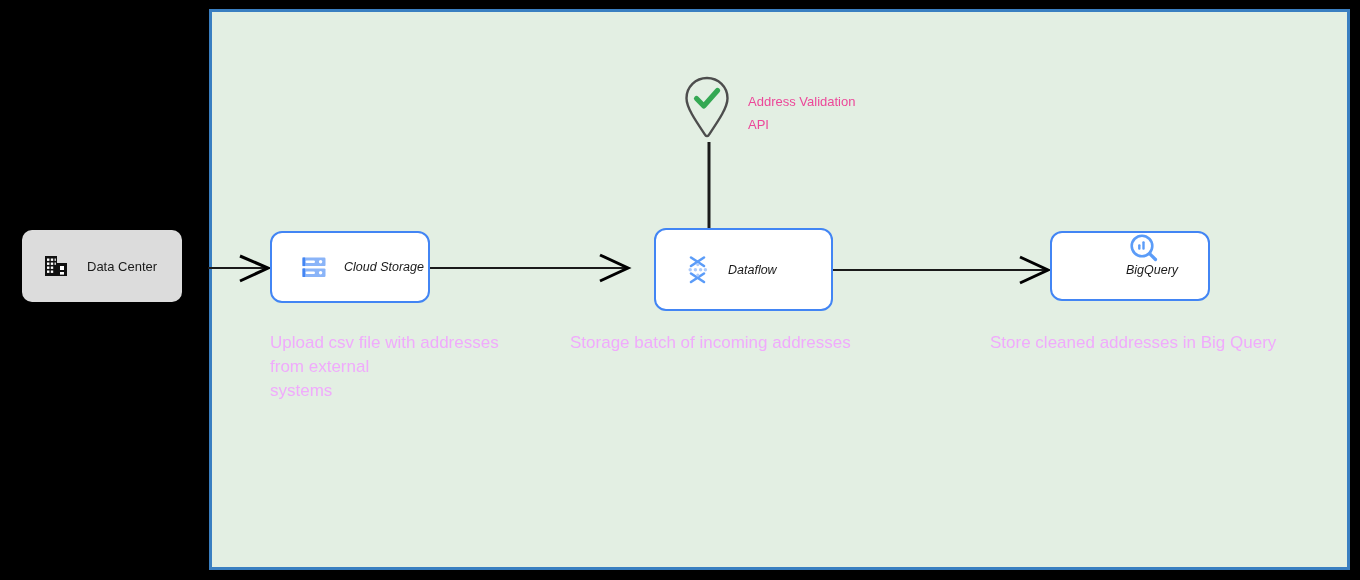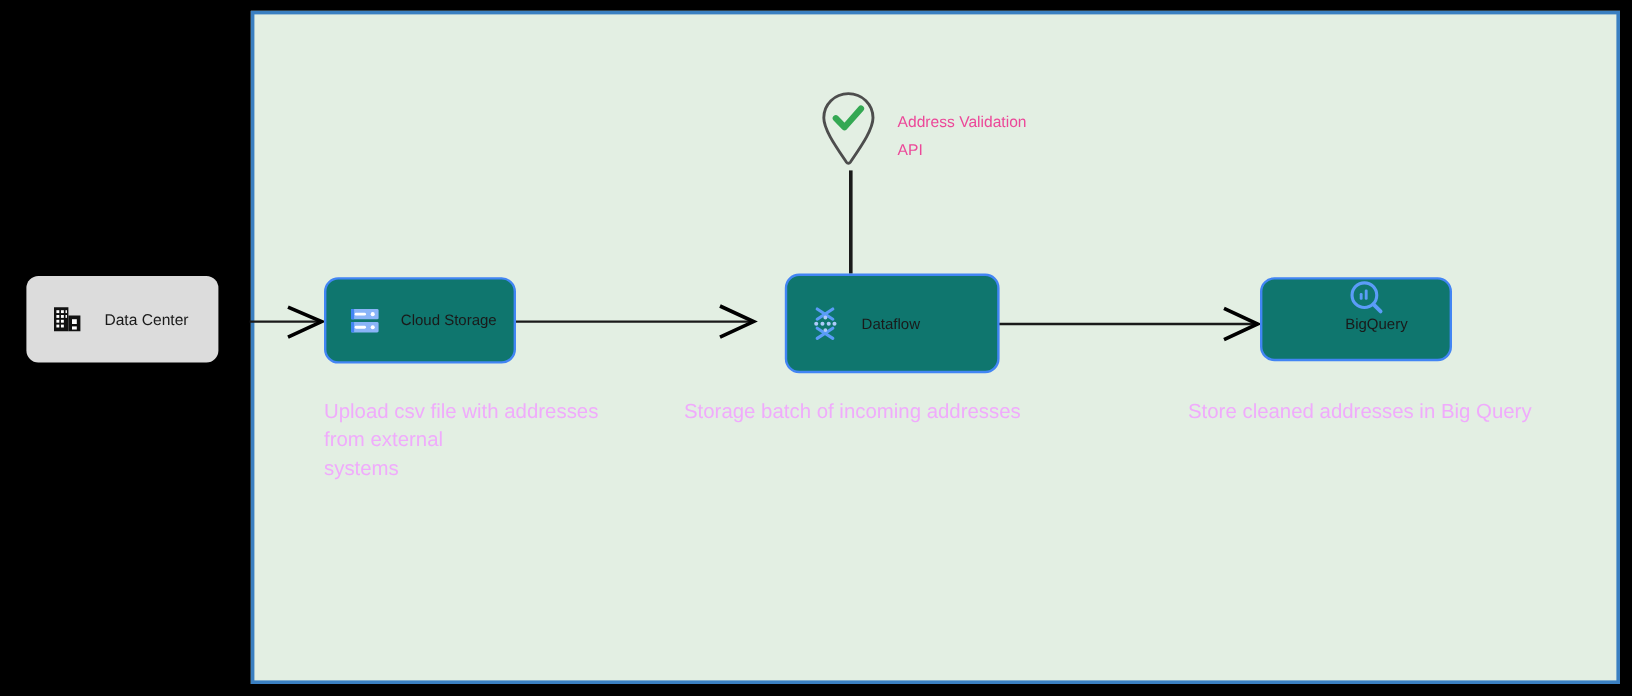--- a/index.html
+++ b/index.html
@@ -46,27 +46,28 @@
   #datacenter-node .node-label {
     font-size: 13px;
     color: #1a1a1a;
     margin-left: 18px;
     white-space: nowrap;
   }
 
   
   .gcp-node {
     position: absolute;
-    background: #0f766e;
+    background: #ffffff;
     border: 2px solid #4285f4;
     border-radius: 12px;
     display: flex;
     align-items: center;
     box-sizing: border-box;
-    padding-left: 18px;
+    padding-left: 28px;
+    font-style: italic;
   }
   .gcp-node .node-label {
     font-size: 12.5px;
     color: #1a1a1a;
     margin-left: 16px;
     white-space: nowrap;
   }
 
   #cloudstorage-node { left: 270px; top: 231px; width: 160px; height: 72px; }
   #dataflow-node     { left: 629px; top: 228px; width: 179px; height: 83px; margin-left: 25px; }

